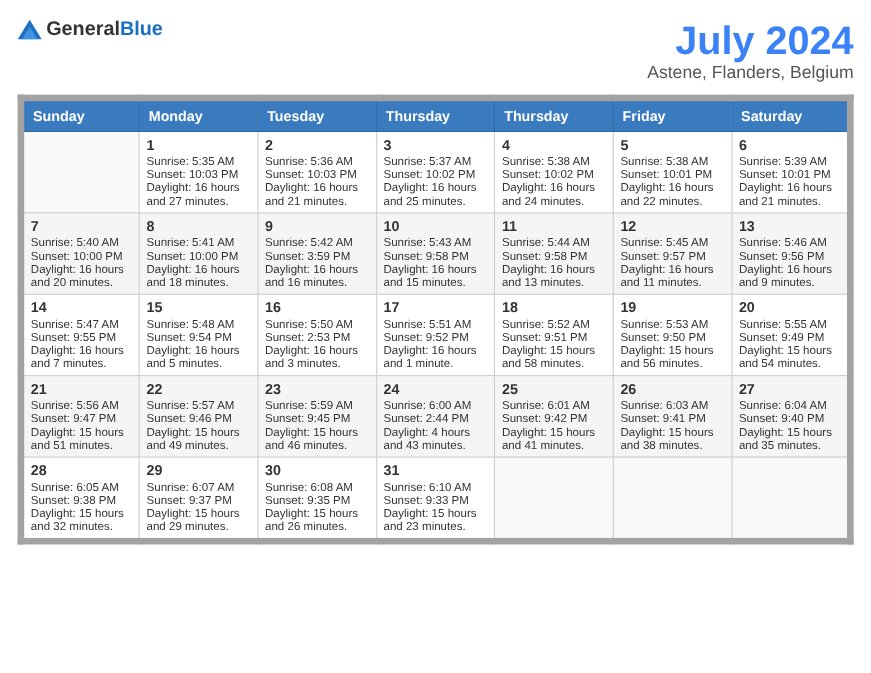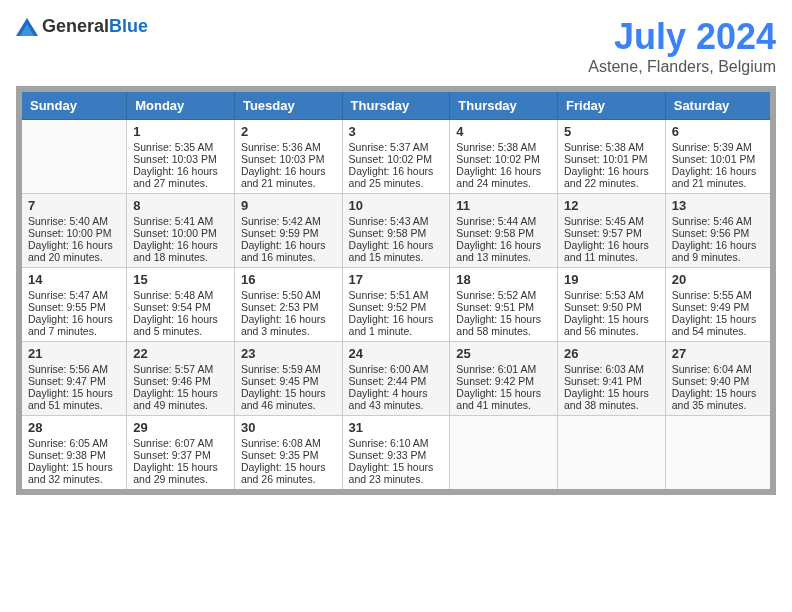--- a/index.html
+++ b/index.html
@@ -157,21 +157,21 @@
         </td>
         <td>
           <span class="day-number">8</span>
           <div>Sunrise: 5:41 AM</div>
           <div>Sunset: 10:00 PM</div>
           <div>Daylight: 16 hours and 18 minutes.</div>
         </td>
         <td>
           <span class="day-number">9</span>
           <div>Sunrise: 5:42 AM</div>
-          <div>Sunset: 9:59 PM</div>
+          <div>Sunset: 3:59 PM</div>
           <div>Daylight: 16 hours and 16 minutes.</div>
         </td>
         <td>
           <span class="day-number">10</span>
           <div>Sunrise: 5:43 AM</div>
           <div>Sunset: 9:58 PM</div>
           <div>Daylight: 16 hours and 15 minutes.</div>
         </td>
         <td>
           <span class="day-number">11</span>

